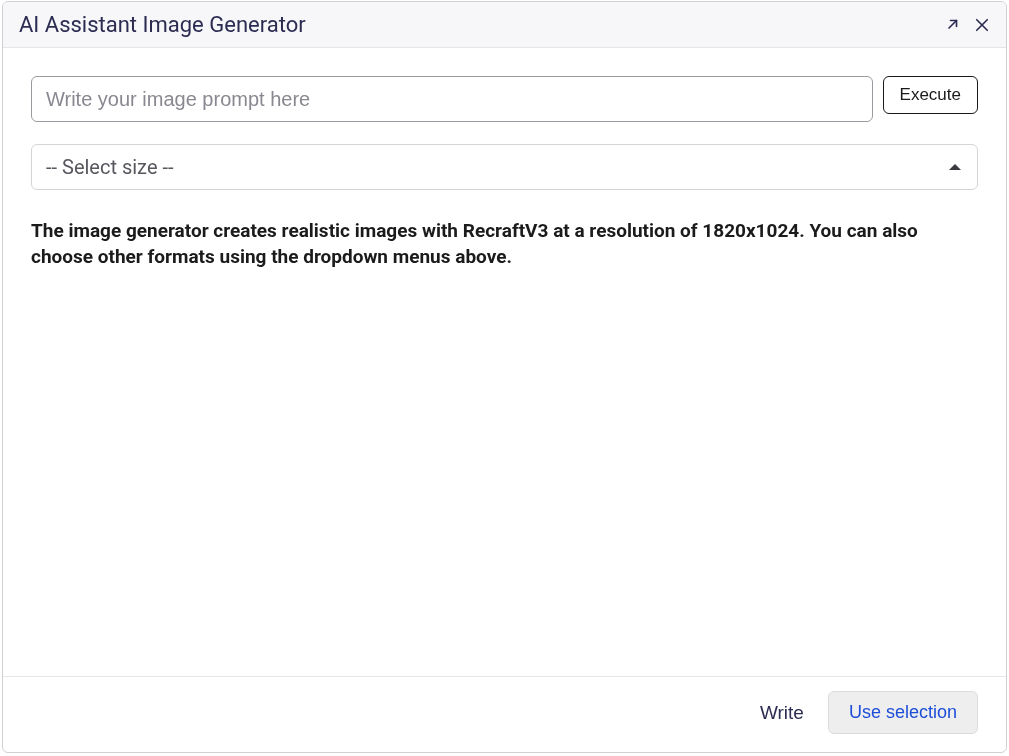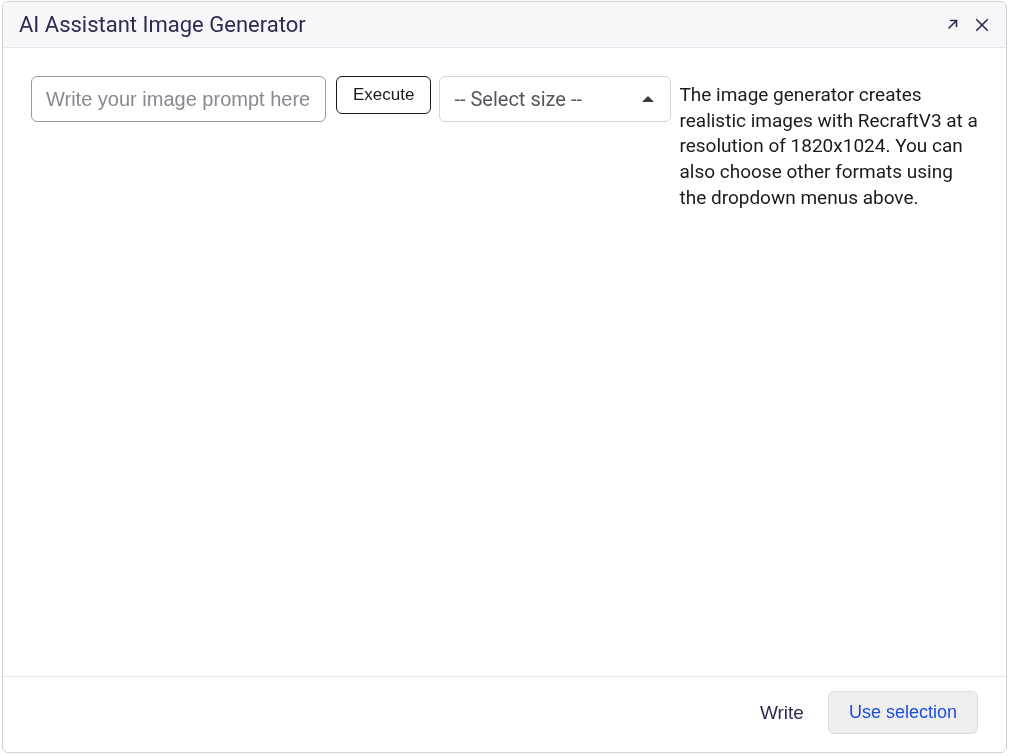--- a/index.html
+++ b/index.html
@@ -49,22 +49,22 @@
       display: inline-flex;
       align-items: center;
       justify-content: center;
       color: #2c2c53;
       cursor: pointer;
     }
     .modal-body {
       flex: 1;
       padding: 28px 28px 10px 28px;
       display: flex;
-      flex-direction: row;
-      gap: 8px;
+      flex-direction: column;
+      gap: 22px;
     }
     .prompt-row {
       display: flex;
       gap: 10px;
       align-items: stretch;
     }
     .prompt-input {
       flex: 1;
       height: 46px;
       border: 1px solid #9a9aa0;
@@ -114,20 +114,21 @@
       height: 0;
       border-left: 6px solid transparent;
       border-right: 6px solid transparent;
       border-bottom: 6px solid #3a3a3f;
     }
     .description {
       color: #1b1b1c;
       font-size: 19px;
       line-height: 1.35;
       margin-top: 6px;
+      font-weight: bold;
     }
     .modal-footer {
       border-top: 1px solid #e6e6ea;
       padding: 14px 28px 18px 28px;
       display: flex;
       justify-content: flex-end;
       align-items: center;
       gap: 24px;
     }
     .cancel-link {

